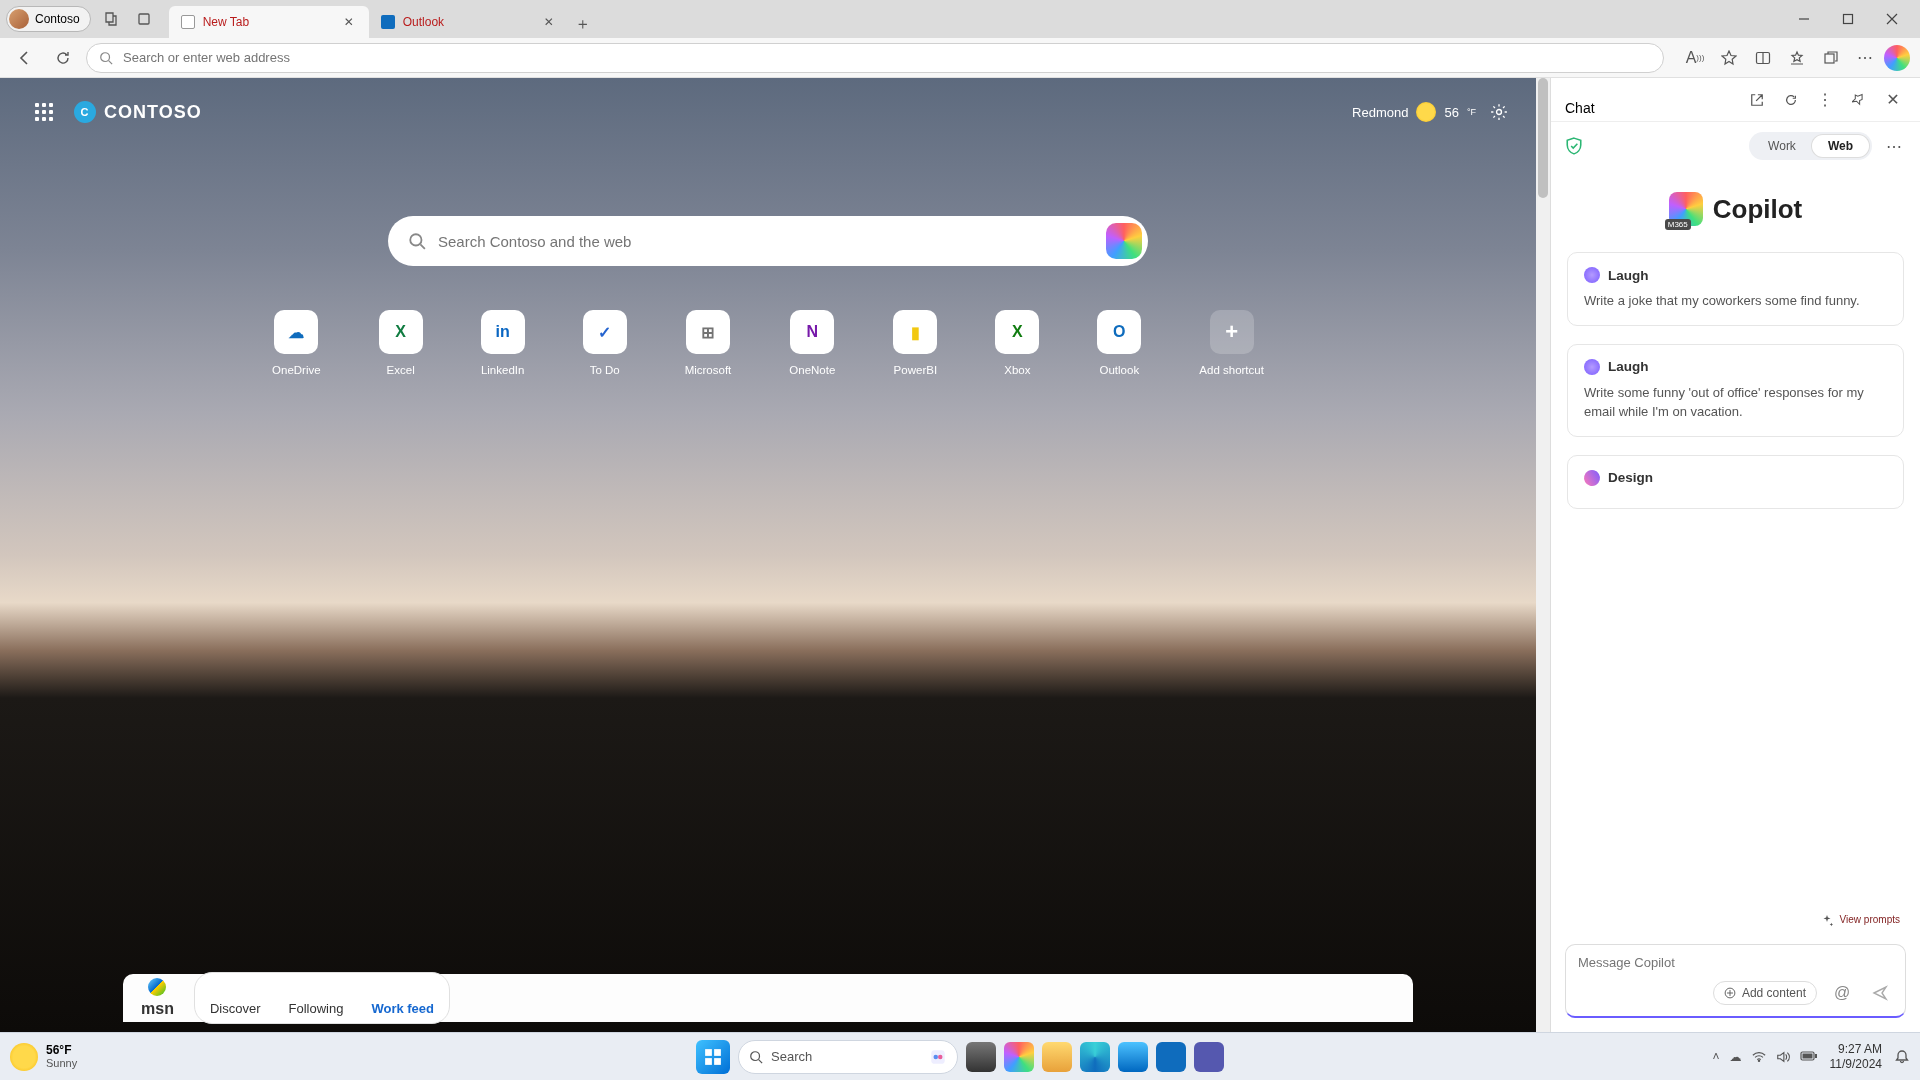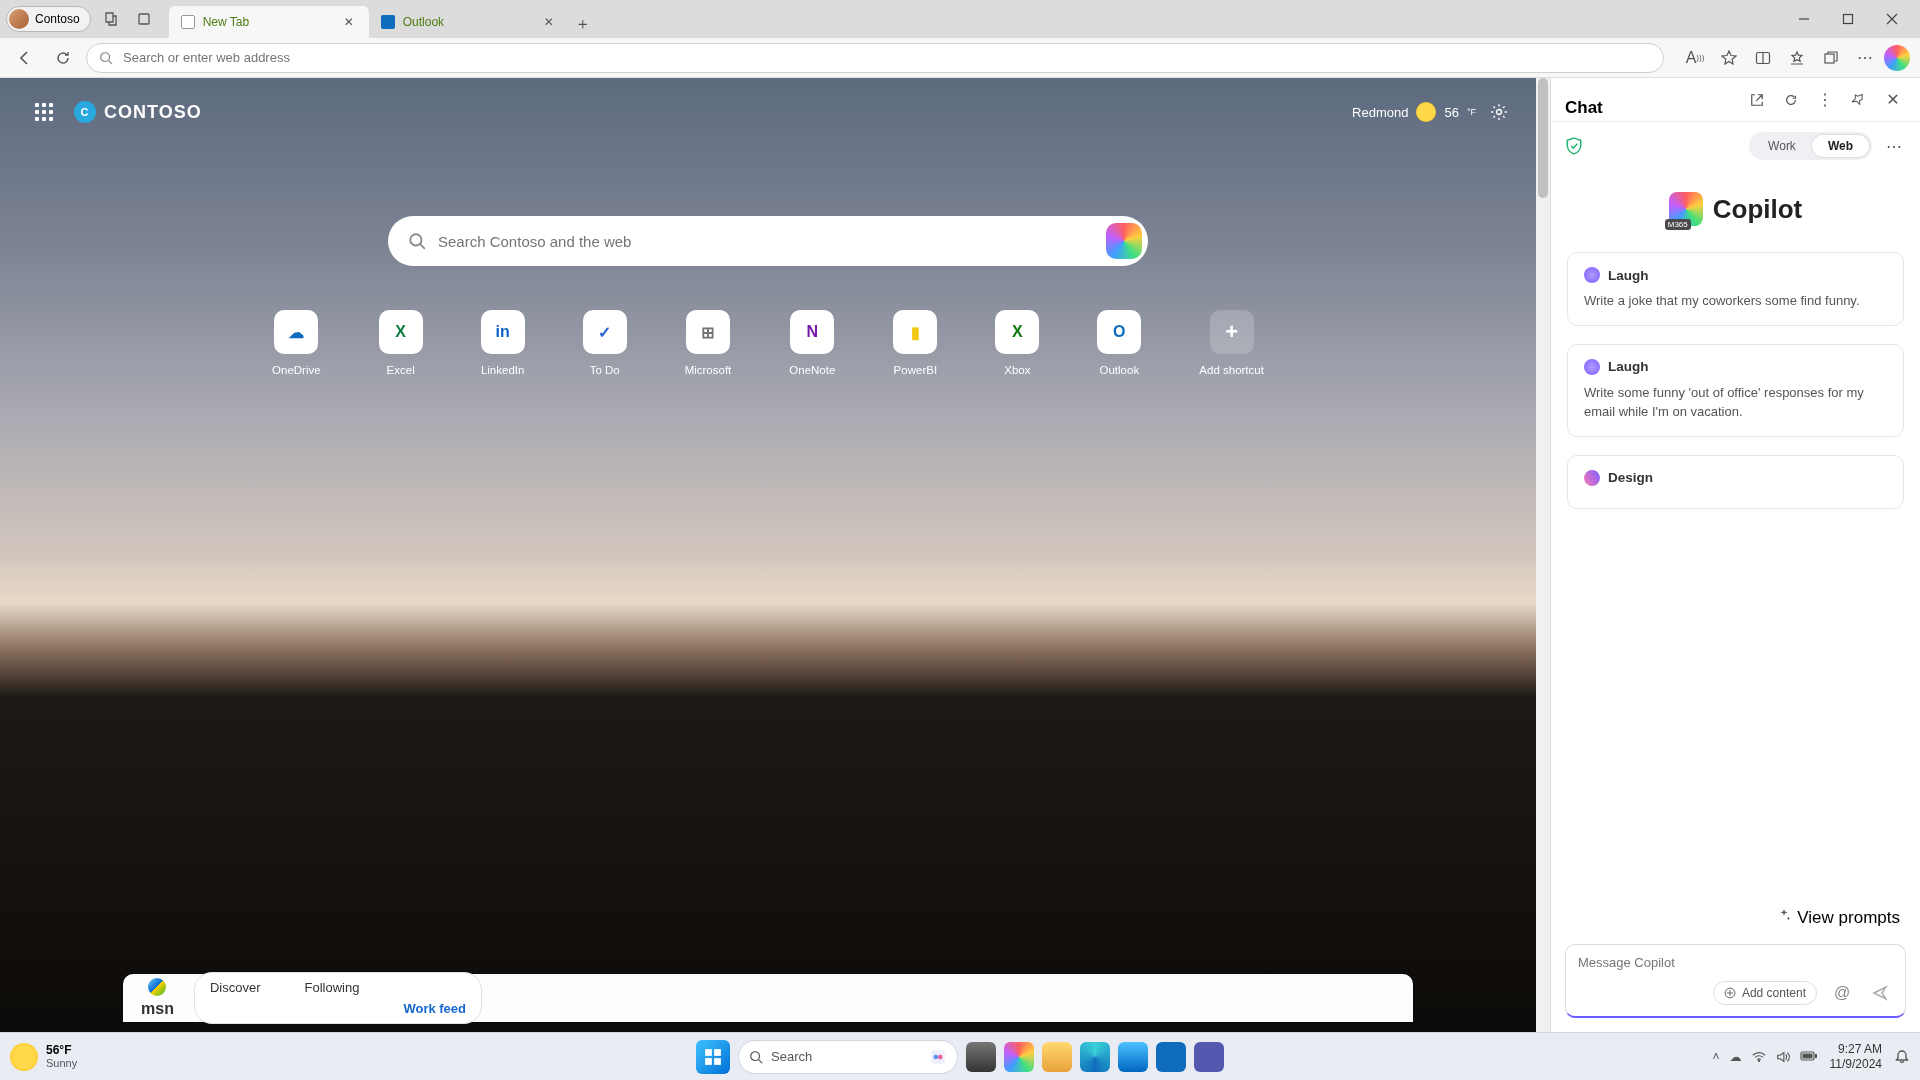--- a/index.html
+++ b/index.html
@@ -7,21 +7,21 @@
 
   
   .titlebar { height: 38px; background: #dcdcdc; display: flex; align-items: center; padding: 0 6px; gap: 6px; }
   .profile-chip { display: flex; align-items: center; gap: 6px; background: #f2f2f2; border: 1px solid #b8b8b8; border-radius: 16px; padding: 2px 10px 2px 2px; font-size: 12px; cursor: pointer; }
   .profile-chip .avatar { width: 20px; height: 20px; border-radius: 50%; background: linear-gradient(135deg,#d8a070,#a86038); }
   .tb-icon { width: 28px; height: 28px; display: flex; align-items: center; justify-content: center; border-radius: 4px; cursor: pointer; color:#555; }
   .tabs { display: flex; align-items: flex-end; gap: 0; margin-left: 4px; height: 100%; }
   .tab { display: flex; align-items: center; gap: 8px; height: 32px; padding: 0 12px; font-size: 12px; border-radius: 6px 6px 0 0; min-width: 200px; cursor: pointer; position: relative; }
   .tab.active { background: #f7f7f7; }
   .tab .favicon { width: 14px; height: 14px; }
-  .tab .tab-title { flex: 1; color: #4d7c0f; }
+  .tab .tab-title { flex: 1; color: #b91c1c; }
   .tab .tab-close { width: 16px; height: 16px; display: flex; align-items: center; justify-content: center; color: #555; border-radius: 3px; }
   .newtab-favicon { background: #fff; border: 1px solid #999; border-radius: 2px; }
   .outlook-favicon { background: #0f6cbd; border-radius: 2px; }
   .add-tab { width: 28px; height: 28px; display: flex; align-items: center; justify-content: center; font-size: 16px; color:#555; cursor: pointer; }
   .tb-spacer { flex: 1; }
   .wincontrols { display: flex; }
   .wincontrols div { width: 44px; height: 34px; display: flex; align-items: center; justify-content: center; cursor: pointer; color:#444; }
 
   
   .addressbar { height: 40px; background: #f7f7f7; display: flex; align-items: center; padding: 0 10px; gap: 8px; border-bottom: 1px solid #e0e0e0; }
@@ -63,30 +63,30 @@
   .ntp-search .search-copilot { width: 36px; height: 36px; border-radius: 10px; background: conic-gradient(#ff5f5f,#ffcf3f,#3fe07f,#3f9fff,#c05fff,#ff5f5f); }
 
   .shortcuts { display: flex; gap: 58px; margin-top: 44px; }
   .shortcut { display: flex; flex-direction: column; align-items: center; gap: 10px; font-size: 11.5px; cursor: pointer; }
   .shortcut .tile { width: 44px; height: 44px; background: #fff; border-radius: 10px; display:flex; align-items:center; justify-content:center; font-weight:700; font-size:16px; color:#0f6cbd;}
   .shortcut:last-child .tile { background: rgba(255,255,255,0.2); color:#fff; font-size:22px; }
 
   .ntp-footer-tabs { position: absolute; bottom: 10px; left: 50%; transform: translateX(-50%); width: 1290px; height: 48px; background: #fdfdfd; border-radius: 10px 10px 0 0; display: flex; align-items: center; padding: 0 18px; gap: 20px; color:#333; }
   .msn-logo { display:flex; align-items:center; gap:4px; font-weight:700; font-size:16px;flex-direction:column; }
   .msn-logo .wing { width:18px; height:18px; border-radius:50%; background: linear-gradient(135deg,#6ed0ff,#0066cc 50%,#ffcc00 50%,#2bbf2b);}
-  .feed-pills { display:flex; gap:20px; background:#fff; border:1px solid #e0e0e0; border-radius:18px; padding:3px;}
+  .feed-pills { display:flex; gap:4px; background:#fff; border:1px solid #e0e0e0; border-radius:18px; padding:3px;align-items:flex-end;}
   .feed-pill { padding: 4px 12px; font-size: 13px; border-radius: 14px; cursor:pointer; }
   .feed-pill.active { color:#1668d0; font-weight:600;margin-top:21px;}
   .feed-links { display:flex; gap:22px; font-size:13px; }
   .feed-links span { cursor:pointer; }
 
   
   .copilot-pane { width: 370px; background: #fff; border-left: 1px solid #ddd; display: flex; flex-direction: column; }
   .cp-header { height: 44px; display: flex; align-items: center; padding: 0 14px; gap: 8px; border-bottom: 1px solid #eee; }
-  .cp-header .title { font-size: 17px; font-weight: 700; flex: 1; margin-top: 16px; }
+  .cp-header .title { font-size: 14px; font-weight: 400; flex: 1; margin-top: 16px; }
   .cp-hbtn { width: 26px; height: 26px; display:flex; align-items:center; justify-content:center; cursor:pointer; color:#555; border-radius:4px;}
   .cp-shield-row { display:flex; align-items:center; padding: 10px 14px; gap: 10px; }
   .cp-shield { width:18px; height:18px; color:#2bb673; }
   .cp-shield-row .spacer { flex:1; }
   .cp-toggle { display:flex; background:#eef0f4; border-radius:16px; padding:3px; }
   .cp-toggle div { padding:4px 16px; font-size:12px; border-radius:14px; cursor:pointer; color:#555;}
   .cp-toggle .sel { background:#fff; box-shadow:0 0 0 1px #ddd; font-weight:600; color:#222;}
   .cp-more { width:24px; cursor:pointer; color:#555; text-align:center;}
   .cp-brand { display:flex; align-items:center; justify-content:center; gap:10px; margin:22px 0 26px; }
   .cp-brand .mark { width:34px; height:34px; border-radius:8px; background: conic-gradient(#ff5f5f,#ffcf3f,#3fe07f,#3f9fff,#c05fff,#ff5f5f); position:relative;}
@@ -94,21 +94,21 @@
   .cp-brand .word { font-size:26px; font-weight:600; color:#222;}
   .cp-cards { display:flex; flex-direction:column; gap:18px; padding: 0 16px; }
   .cp-card { border:1px solid #e6e6e6; border-radius:10px; padding:14px 16px; cursor:pointer; }
   .cp-card-h { display:flex; align-items:center; gap:8px; font-size:13.5px; font-weight:600; color:#333; margin-bottom:8px;}
   .cp-card-h .cat-icon { width:16px; height:16px; border-radius:50%; }
   .cat-laugh { background: radial-gradient(circle,#b49bff,#7a5cff); }
   .cat-design { background: linear-gradient(45deg,#ff7ab8,#7a5cff); border-radius:3px; transform:rotate(15deg);}
   .cp-card-body { font-size:13px; color:#555; line-height:1.5;}
   .cp-flex { flex:1; }
   .cp-viewprompts { display:flex; justify-content:flex-end; padding: 10px 20px; }
-  .cp-viewprompts a { display:flex; align-items:flex-start; gap:6px; font-size:17px; color:#000000; cursor:pointer;}
+  .cp-viewprompts a { display:flex; align-items:flex-start; gap:6px; font-size:10px; color:#7f1d1d; cursor:pointer;}
   .cp-input { margin: 6px 14px 14px; border:1px solid #ddd; border-radius:10px; padding:10px 12px; display:flex; flex-direction:column; gap:10px; border-bottom:2px solid #6a5cff;}
   .cp-input input { border:none; outline:none; font-size:13px; color:#14532d;}
   .cp-input-row { display:flex; align-items:center; justify-content:flex-end; gap:12px; }
   .cp-addcontent { display:flex; align-items:center; gap:6px; font-size:12px; border:1px solid #ddd; border-radius:14px; padding:4px 10px; cursor:pointer; color:#555;}
   .cp-at, .cp-send { width:26px; height:26px; display:flex; align-items:center; justify-content:center; color:#888; cursor:pointer;}
 
   
   .taskbar { position:absolute; bottom:0; left:0; right:0; height:48px; background:#e9edf3; border-top:1px solid #cfd6e0; display:flex; align-items:center; padding:16px 10px; }
   .tb-weather { display:flex; align-items:center; gap:8px; }
   .tb-weather .sun { width:28px; height:28px; border-radius:50%; background: radial-gradient(circle,#ffd94a 55%, #f6b400 100%);}

